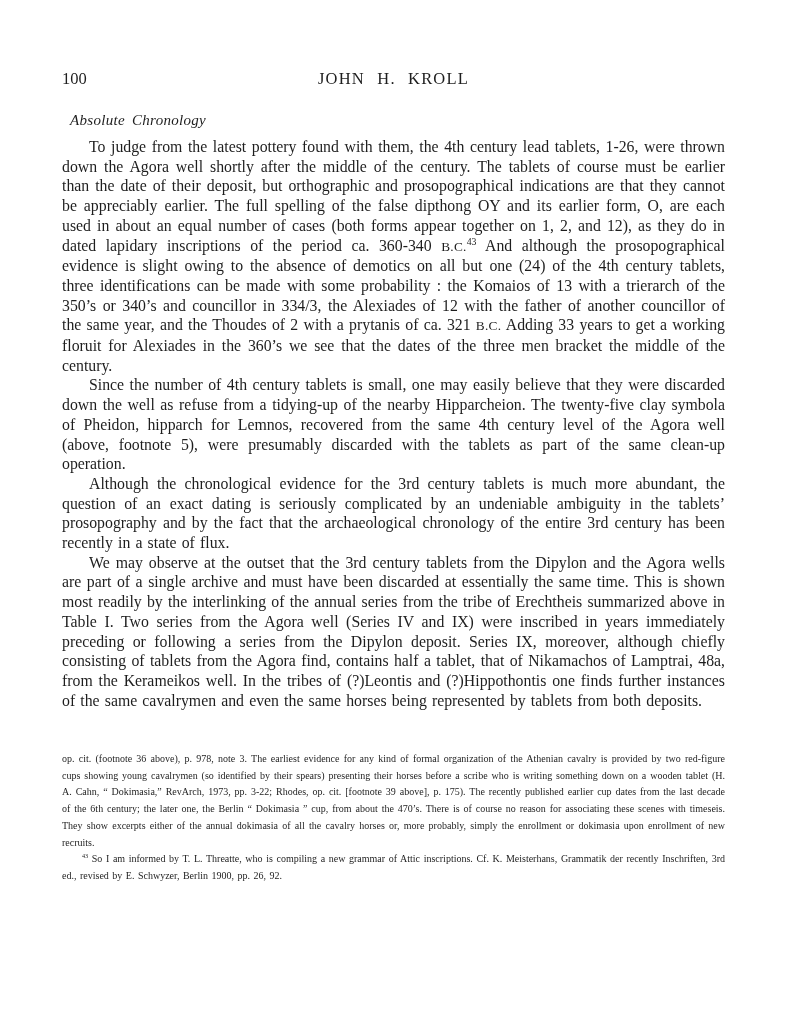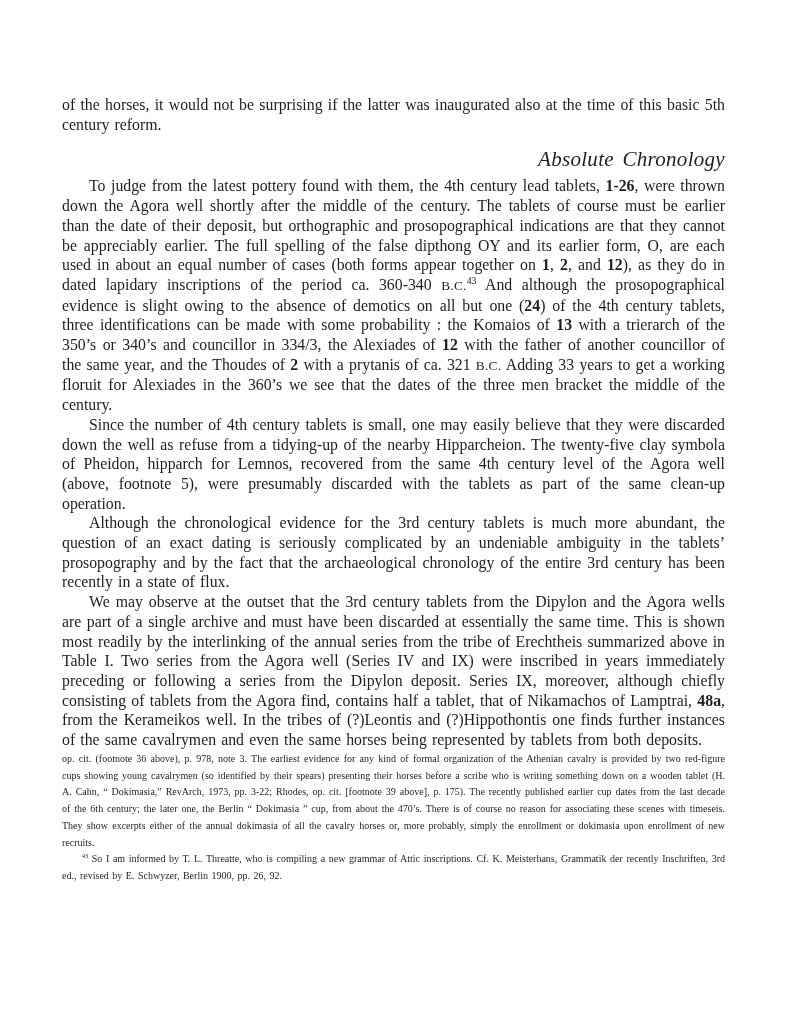--- a/index.html
+++ b/index.html
@@ -48,67 +48,70 @@
   }
   .body-par {
     margin: 0;
     text-indent: 27px;
   }
   .body-par.no-indent {
     text-indent: 0;
   }
   .section-heading {
     margin: 15px 0 7px 8px;
-    font-size: 21px;
+    font-size: 15px;
     font-weight: normal;
     font-style: italic;
     line-height: 20px;
     letter-spacing: 0.3px;
     word-spacing: 3px;
-    text-align: right;
+    text-align: left;
   }
   
   .footnotes {
     position: absolute;
     top: 751px;
     left: 62px;
     width: 663px;
     font-size: 10px;
     line-height: 16.7px;
     text-align: justify;
     word-spacing: 1px;
   }
   .footnote-par {
     margin: 0;
   }
   .footnote-par.indent {
     text-indent: 20px;
   }
   
-  .run-b  { font-weight: bold; }
+  .run-b  { font-weight: normal; }
   .run-i  { }
   .run-sup {
     vertical-align: super;
     font-size: 0.62em;
     line-height: 0;
     font-weight: normal;
   }
   .run-sc {
     font-size: 0.84em;
     letter-spacing: 0.3px;
   }
 </style>
 </head>
 <body>
 
 <div class="page">
 
+  <div class="page-header">
+    <span class="page-number">100</span>
+    <div class="running-head">JOHN H. KROLL</div>
+  </div>
 
   <div class="page-body">
-    <p class="body-par no-indent"><span>of the horses, it would not be surprising if the latter was inaugurated also at the time of this basic 5th century reform.</span></p>
     <h2 class="section-heading">Absolute Chronology</h2>
     <p class="body-par"><span>To judge from the latest pottery found with them, the 4th century lead tablets, </span><span class="run-b">1-26</span><span>, were thrown down the Agora well shortly after the middle of the century. The tablets of course must be earlier than the date of their deposit, but orthographic and prosopographical indications are that they cannot be appreciably earlier. The full spelling of the false dipthong OY and its earlier form, O, are each used in about an equal number of cases (both forms appear together on </span><span class="run-b">1</span><span>, </span><span class="run-b">2</span><span>, and </span><span class="run-b">12</span><span>), as they do in dated lapidary inscriptions of the period </span><span class="run-i">ca.</span><span> 360-340 </span><span class="run-sc">B.C.</span><span class="run-sup">43</span><span> And although the prosopographical evidence is slight owing to the absence of demotics on all but one (</span><span class="run-b">24</span><span>) of the 4th century tablets, three identifications can be made with some probability : the Komaios of </span><span class="run-b">13</span><span> with a trierarch of the 350’s or 340’s and councillor in 334/3, the Alexiades of </span><span class="run-b">12</span><span> with the father of another councillor of the same year, and the Thoudes of </span><span class="run-b">2</span><span> with a prytanis of </span><span class="run-i">ca.</span><span> 321 </span><span class="run-sc">B.C.</span><span> Adding 33 years to get a working </span><span class="run-i">floruit</span><span> for Alexiades in the 360’s we see that the dates of the three men bracket the middle of the century.</span></p>
     <p class="body-par"><span>Since the number of 4th century tablets is small, one may easily believe that they were discarded down the well as refuse from a tidying-up of the nearby Hipparcheion. The twenty-five clay </span><span class="run-i">symbola</span><span> of Pheidon, hipparch for Lemnos, recovered from the same 4th century level of the Agora well (above, footnote 5), were presumably discarded with the tablets as part of the same clean-up operation.</span></p>
     <p class="body-par"><span>Although the chronological evidence for the 3rd century tablets is much more abundant, the question of an exact dating is seriously complicated by an undeniable ambiguity in the tablets’ prosopography and by the fact that the archaeological chronology of the entire 3rd century has been recently in a state of flux.</span></p>
     <p class="body-par"><span>We may observe at the outset that the 3rd century tablets from the Dipylon and the Agora wells are part of a single archive and must have been discarded at essentially the same time. This is shown most readily by the interlinking of the annual series from the tribe of Erechtheis summarized above in Table I. Two series from the Agora well (Series IV and IX) were inscribed in years immediately preceding or following a series from the Dipylon deposit. Series IX, moreover, although chiefly consisting of tablets from the Agora find, contains half a tablet, that of Nikamachos of Lamptrai, </span><span class="run-b">48a</span><span>, from the Kerameikos well. In the tribes of (?)Leontis and (?)Hippothontis one finds further instances of the same cavalrymen and even the same horses being represented by tablets from both deposits.</span></p>
   </div>
 
   <div class="footnotes">
     <p class="footnote-par"><span class="run-i">op. cit.</span><span> (footnote 36 above), p. 978, note 3. The earliest evidence for any kind of formal organization of the Athenian cavalry is provided by two red-figure cups showing young cavalrymen (so identified by their spears) presenting their horses before a scribe who is writing something down on a wooden tablet (H. A. Cahn, “ Dokimasia,” </span><span class="run-i">RevArch,</span><span> 1973, pp. 3-22; Rhodes, </span><span class="run-i">op. cit.</span><span> [footnote 39 above], p. 175). The recently published earlier cup dates from the last decade of the 6th century; the later one, the Berlin “ Dokimasia ” cup, from about the 470’s. There is of course no reason for associating these scenes with </span><span class="run-i">timeseis.</span><span> They show excerpts either of the annual </span><span class="run-i">dokimasia</span><span> of all the cavalry horses or, more probably, simply the enrollment or </span><span class="run-i">dokimasia</span><span> upon enrollment of new recruits.</span></p>
     <p class="footnote-par indent"><span class="run-sup">43</span><span> So I am informed by T. L. Threatte, who is compiling a new grammar of Attic inscriptions. Cf. K. Meisterhans, </span><span class="run-i">Grammatik der recently Inschriften,</span><span> 3rd ed., revised by E. Schwyzer, Berlin 1900, pp. 26, 92.</span></p>

